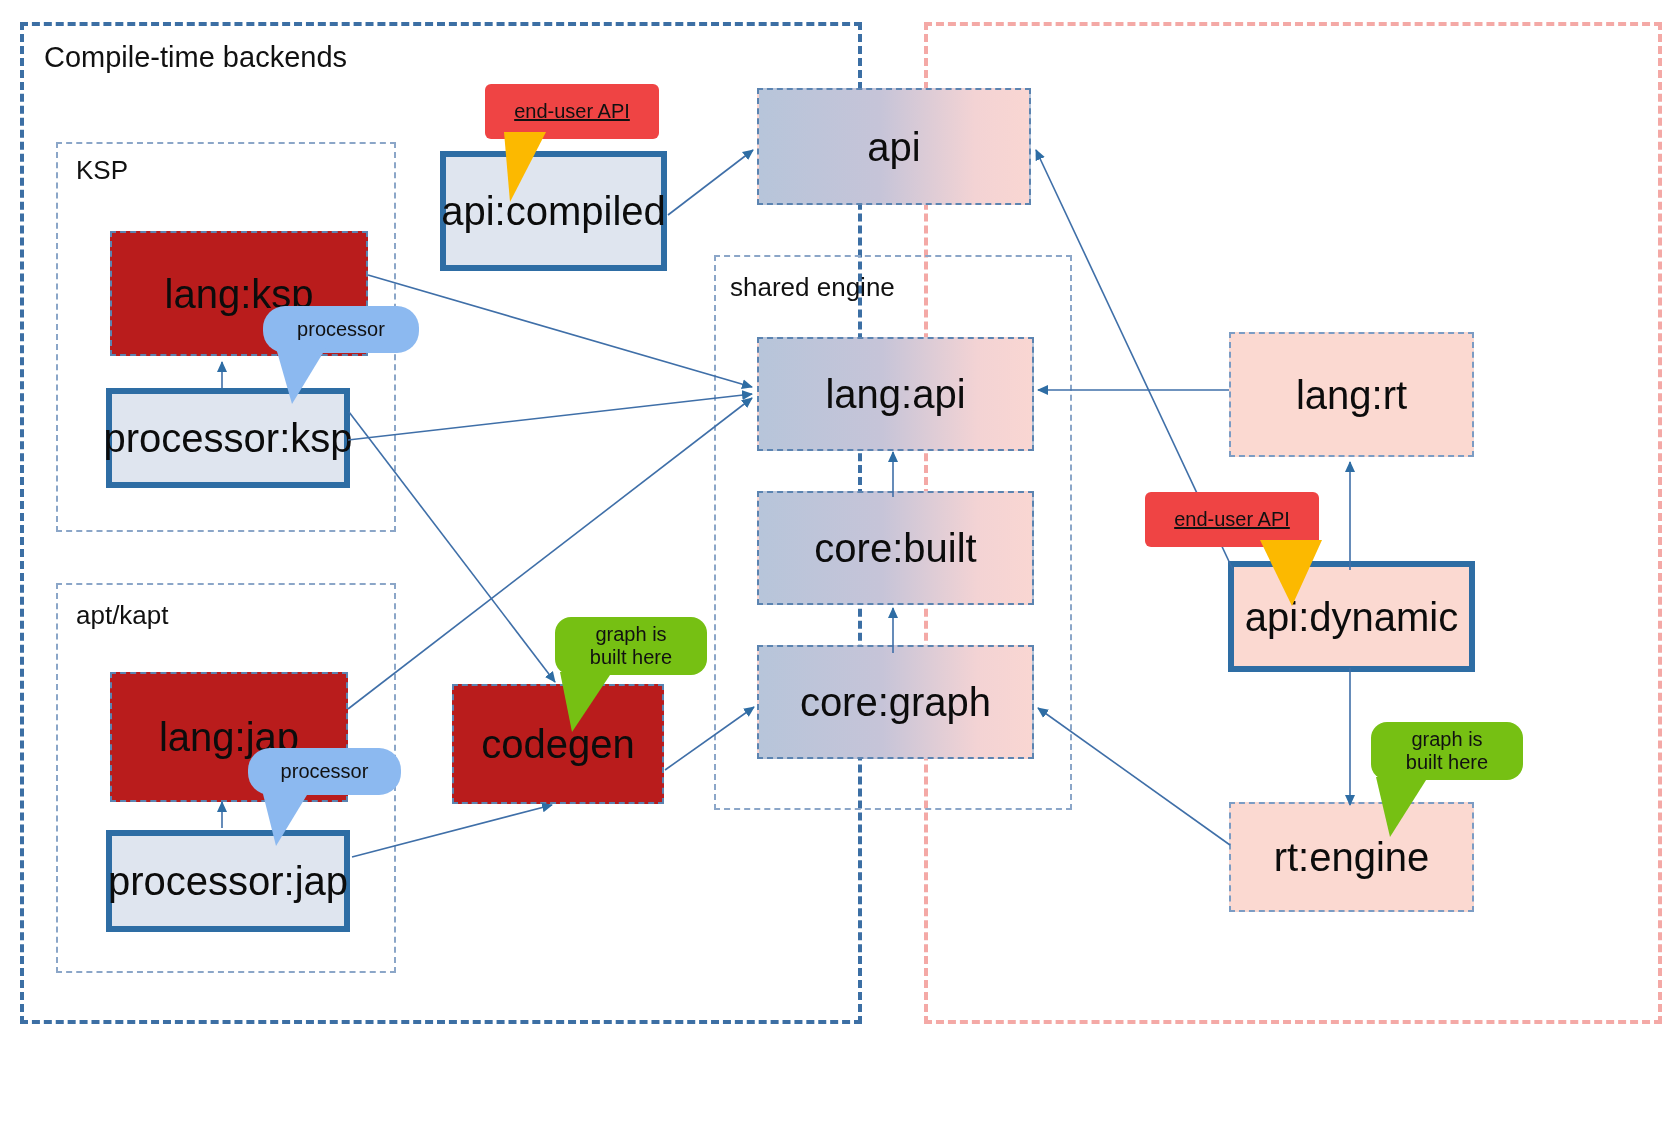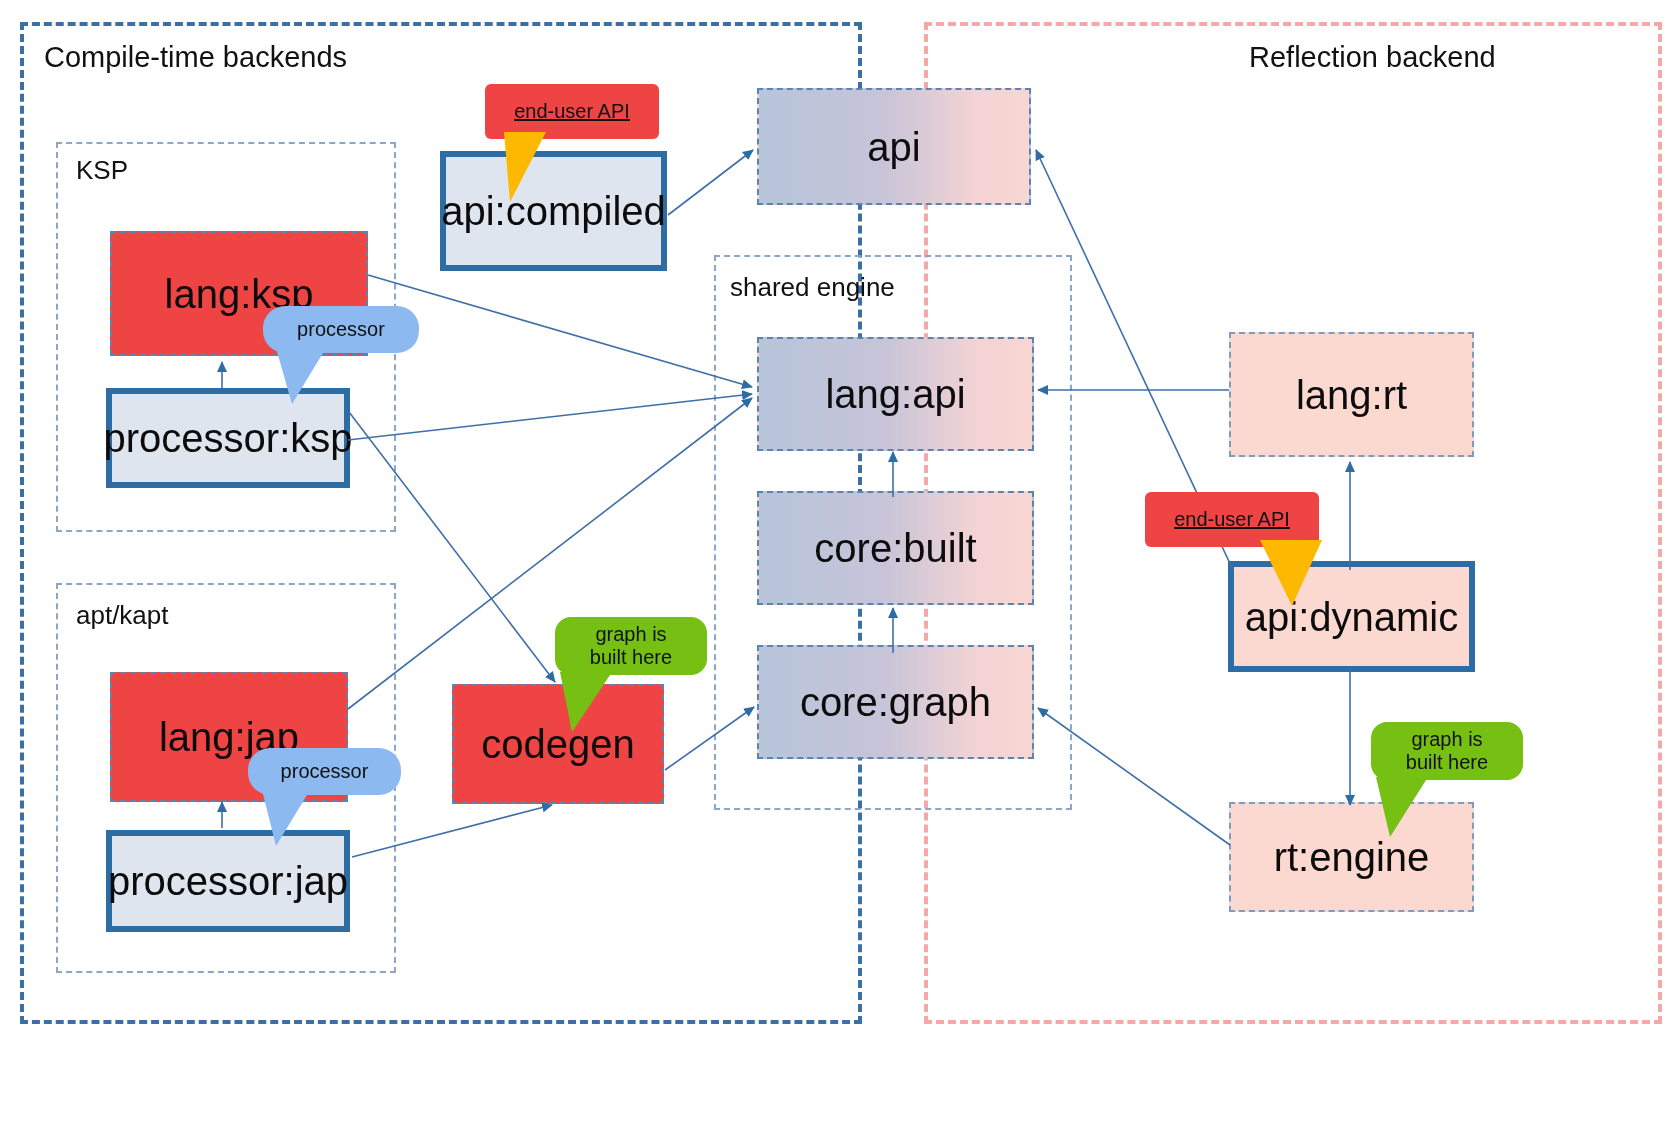--- a/index.html
+++ b/index.html
@@ -72,21 +72,21 @@
     text-align: center;
     color: #0c0c0c;
     z-index: 3;
     white-space: pre-line;
     line-height: 1.15;
   }
   .node.lg { font-size: 40px; }
 
   
   .node.plain {
-    background: #ef4444;
+    background: #b91c1c;
     border: 2px dashed #5b84b1;
   }
   
   .node.grad {
     background: linear-gradient(90deg, #b7c5da 0%, #c6c4d8 45%, #f3d3d4 80%, #f9d6d2 100%);
     border: 2px dashed #5b84b1;
   }
   
   .node.pinkbox {
     background: #fbd9d1;
@@ -129,21 +129,20 @@
 </style>
 </head>
 <body>
 
 <div id="stage">
 
   <div class="group-outer blue" style="left:20px; top:22px; width:842px; height:1002px;"></div>
   <div class="group-title" style="left:44px; top:41px;">Compile-time backends</div>
 
   <div class="group-outer pink" style="left:924px; top:22px; width:738px; height:1002px;"></div>
-  <div class="group-title" style="left:1249px; top:41px;">Reflection backend</div>
 
   <div class="subgroup" style="left:56px; top:142px; width:340px; height:390px;"></div>
   <div class="subgroup-title" style="left:76px; top:155px;">KSP</div>
 
   <div class="subgroup" style="left:56px; top:583px; width:340px; height:390px;"></div>
   <div class="subgroup-title" style="left:76px; top:600px;">apt/kapt</div>
 
   <div class="subgroup" style="left:714px; top:255px; width:358px; height:555px;"></div>
   <div class="subgroup-title" style="left:730px; top:272px;">shared engine</div>
 

